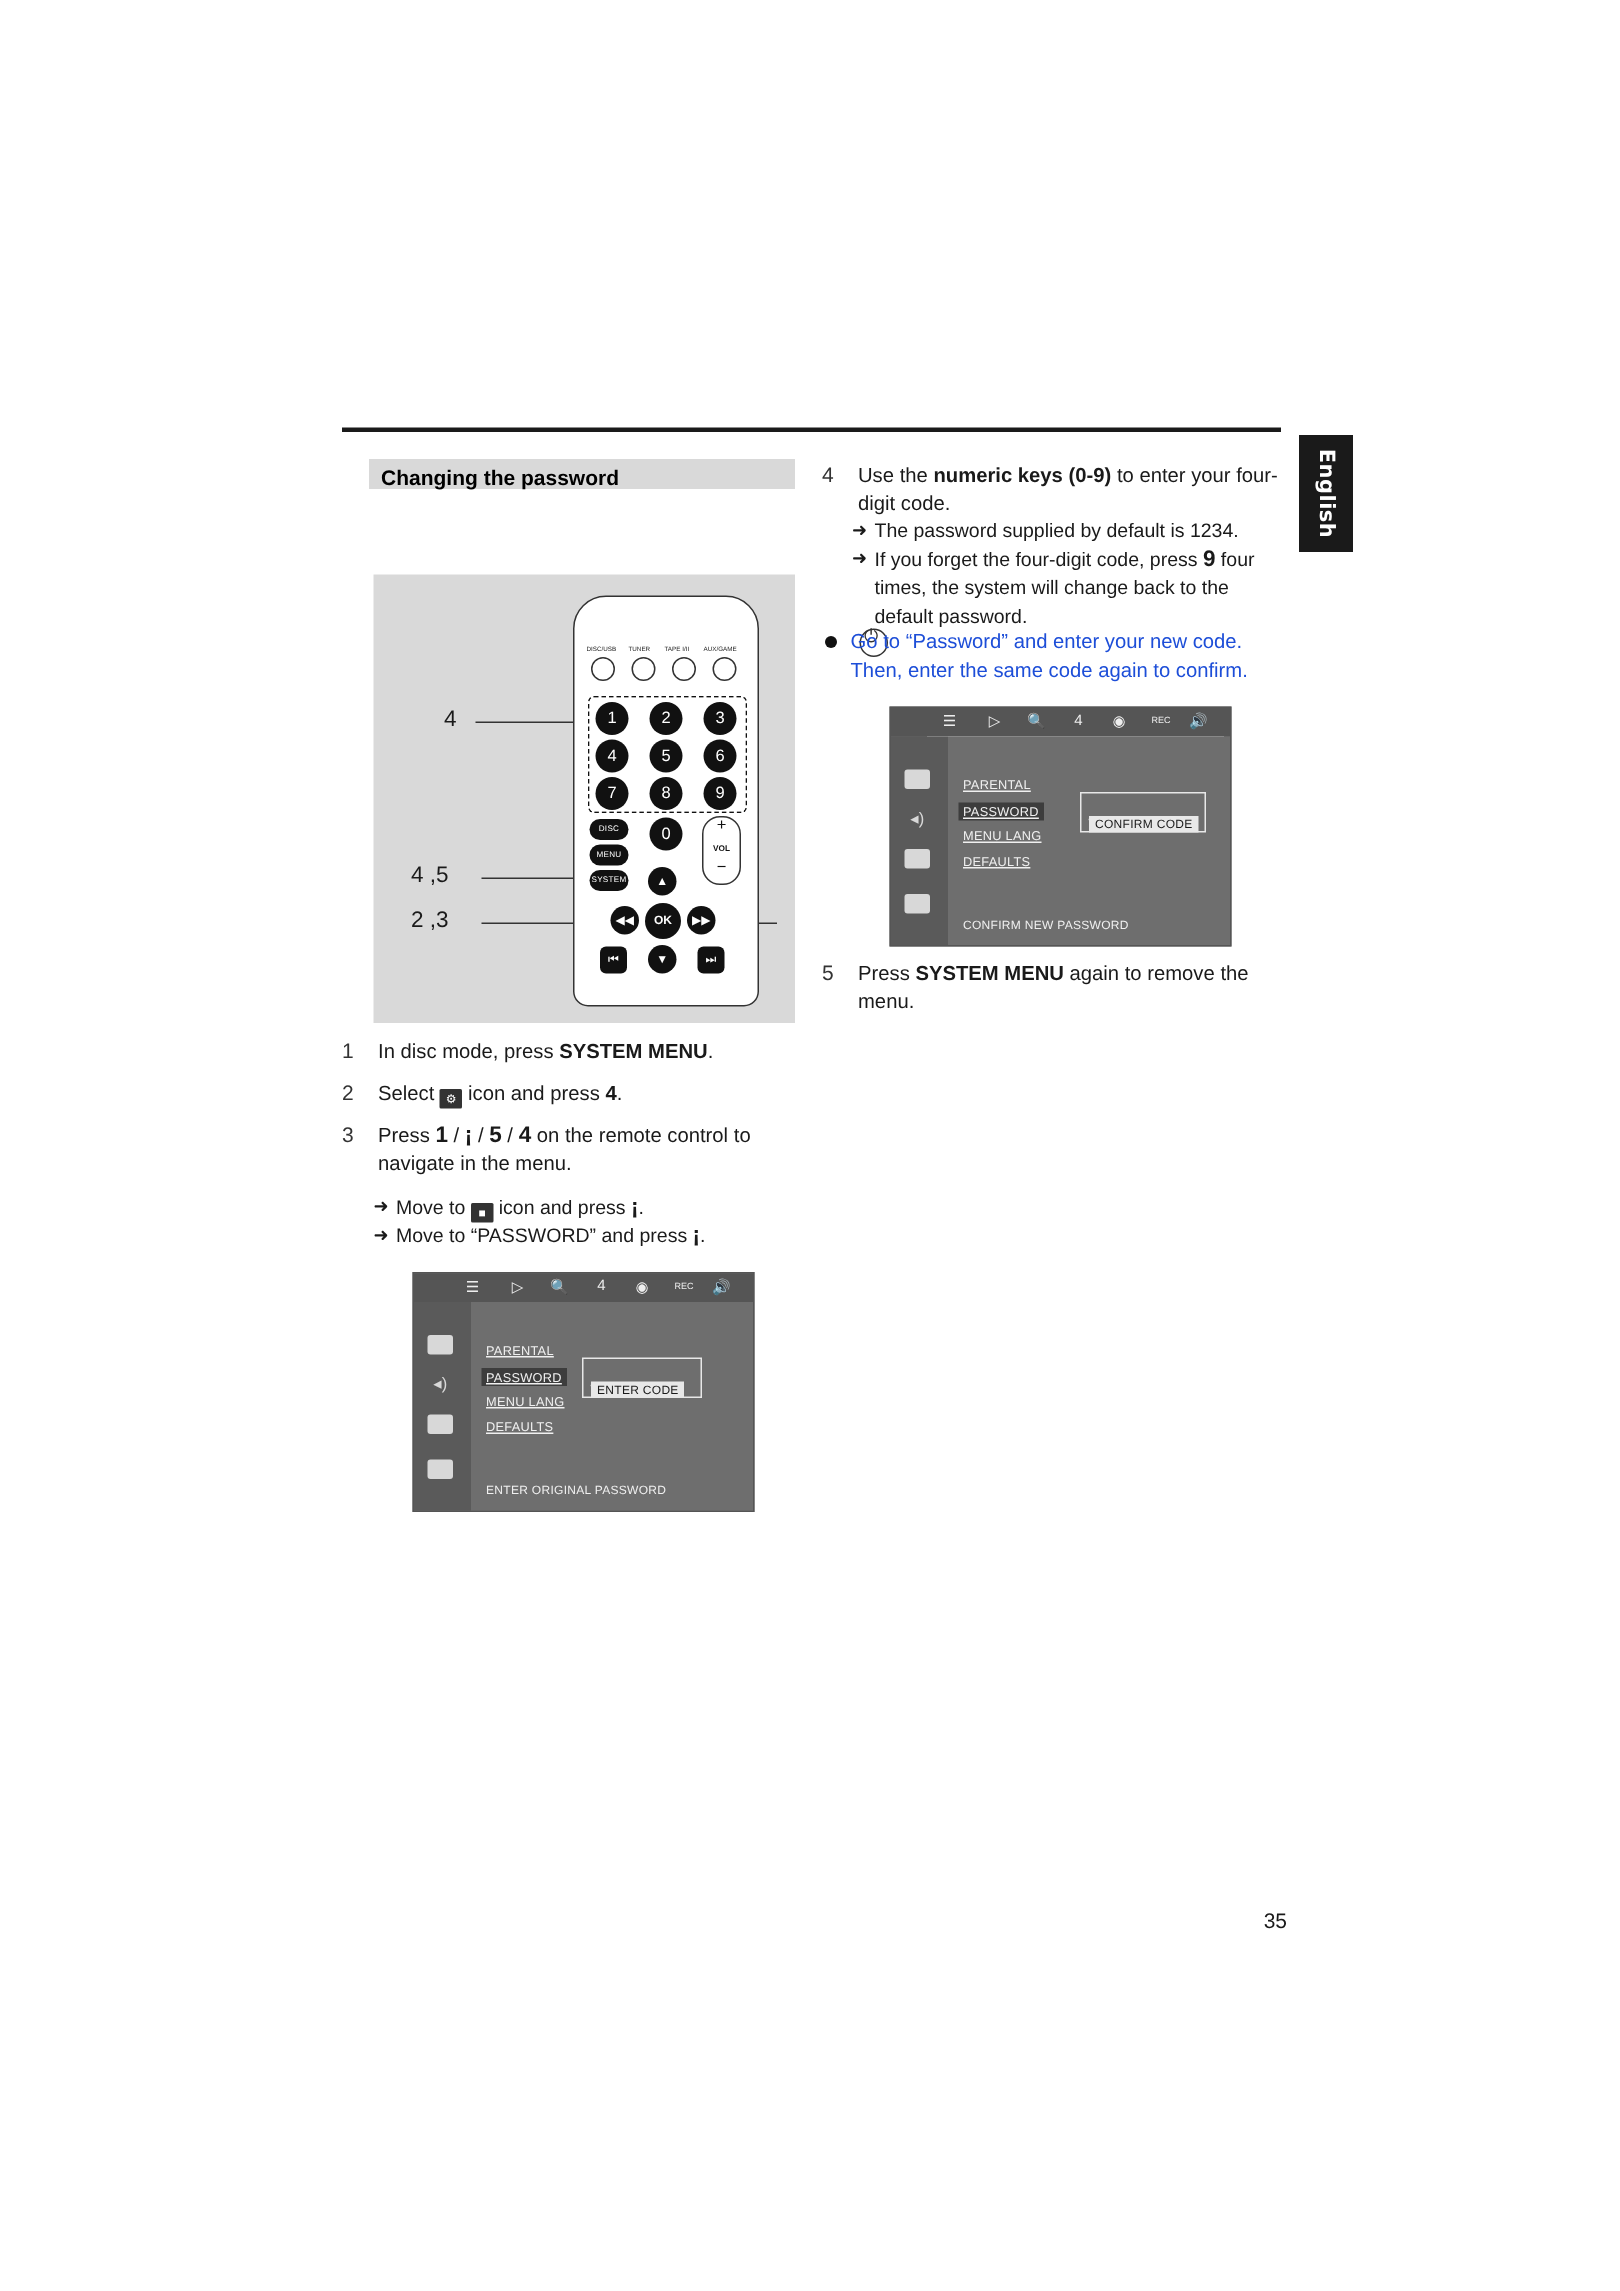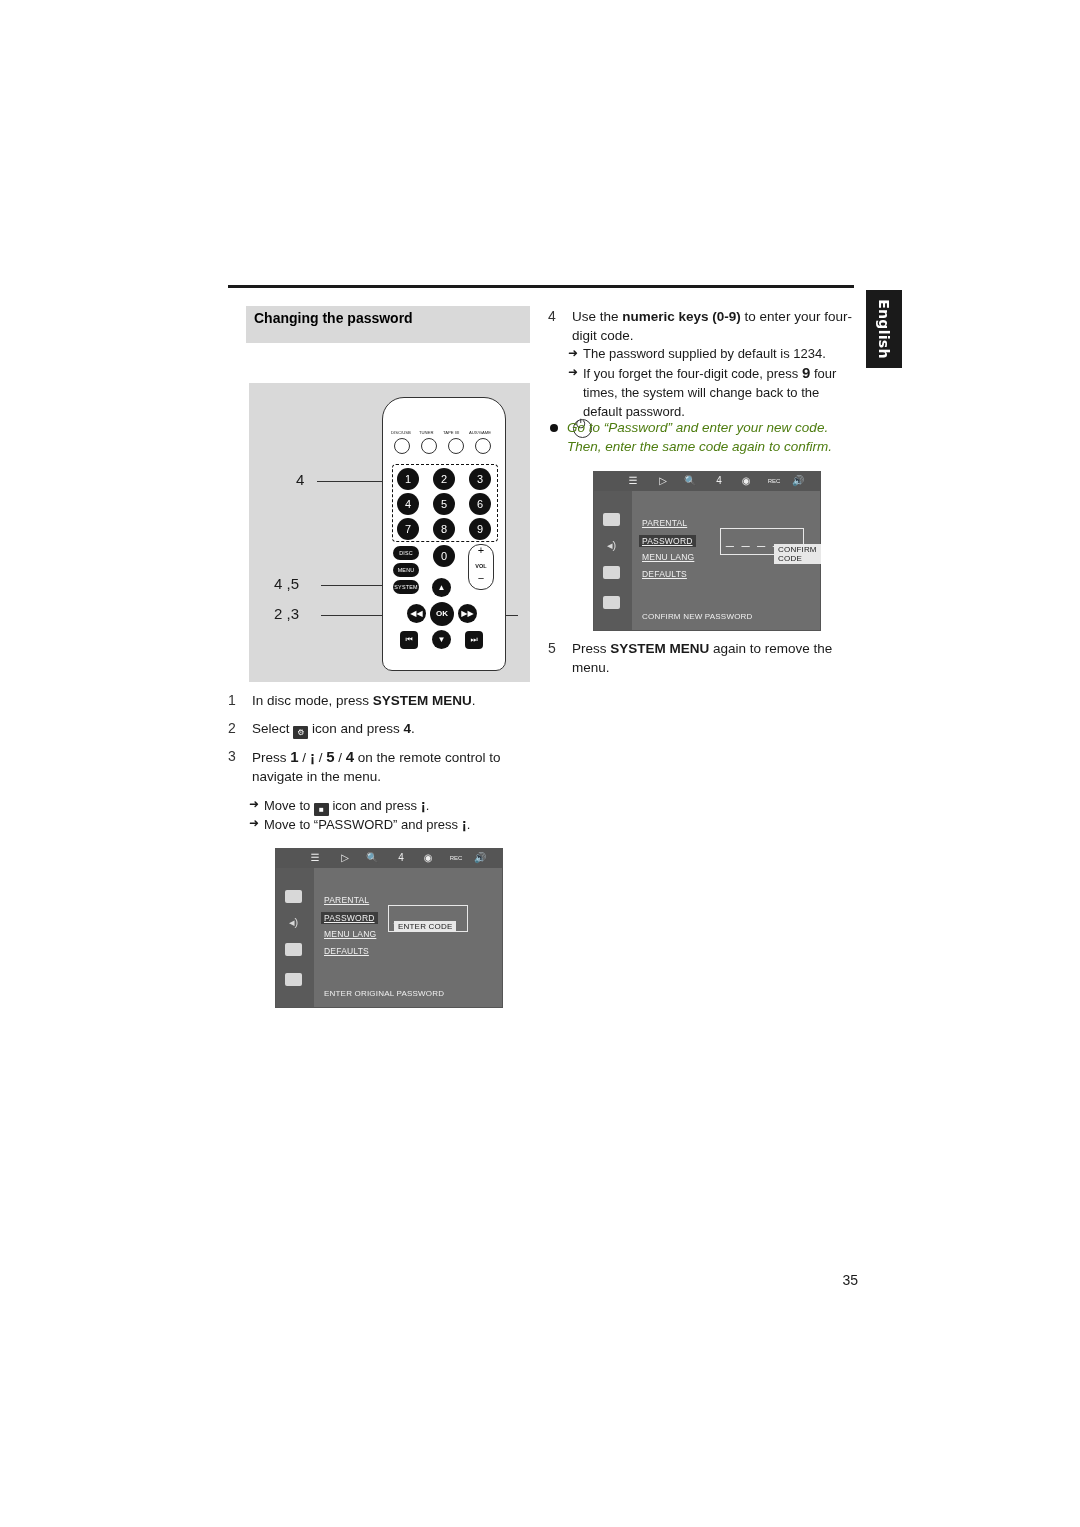--- a/index.html
+++ b/index.html
@@ -67,21 +67,21 @@
     line-height: 36px;
     letter-spacing: 0.3px;
   }
 
   
   .section-bar {
     position: absolute;
     left: 246px;
     top: 306px;
     width: 284px;
-    height: 37px;
+    height: 20px;
     background: #d9d9d9;
   }
   .section-bar .label {
     position: absolute;
     left: 8px;
     top: 4px;
     font-size: 14px;
     font-weight: bold;
     color: #000;
   }
@@ -269,22 +269,21 @@
     left: 0; top: 0;
     color: #1a1a1a;
     font-size: 12px;
   }
   .arrow-item .body { margin-left: 15px; display: block; }
 
   .dot-item {
     position: absolute;
     font-size: 13.5px;
     line-height: 19px;
-    color: #4d7c0f;
-    font-style: italic;
+    color: #1d4ed8;
   }
   .dot-item .dot {
     position: absolute;
     left: 0; top: 6px;
     width: 8px; height: 8px;
     border-radius: 50%;
     background: #111;
   }
   .dot-item .body { margin-left: 17px; display: block; }
 
@@ -571,21 +570,21 @@
     </div>
     <div class="osd-divider" style="left:44px; top:44px; height:92px;"></div>
     <div class="osd-main">
       <div class="osd-menu-item" style="top:27px;">PARENTAL</div>
       <div class="osd-menu-item sel" style="top:44px;">PASSWORD</div>
       <div class="osd-menu-item" style="top:61px;">MENU LANG</div>
       <div class="osd-menu-item" style="top:78px;">DEFAULTS</div>
 
       <div class="osd-codebox" style="left:88px; top:37px; width:82px; height:25px;"></div>
       <div class="osd-dashes" style="left:94px; top:40px;">_ _ _ _</div>
-      <div class="osd-codelabel" style="left:94px; top:53px;margin-left:48px;">CONFIRM CODE</div>
+      <div class="osd-codelabel" style="left:94px; top:53px;">CONFIRM CODE</div>
 
       <div class="osd-bottom" style="left:10px; bottom:9px;">CONFIRM NEW PASSWORD</div>
     </div>
   </div>
 
   <div class="step" style="left:548px; top:639px; width:306px;">
     <span class="num">5</span>
     <span class="body"><span>Press </span><b>SYSTEM MENU</b><span> again to remove the menu.</span></span>
   </div>
 

